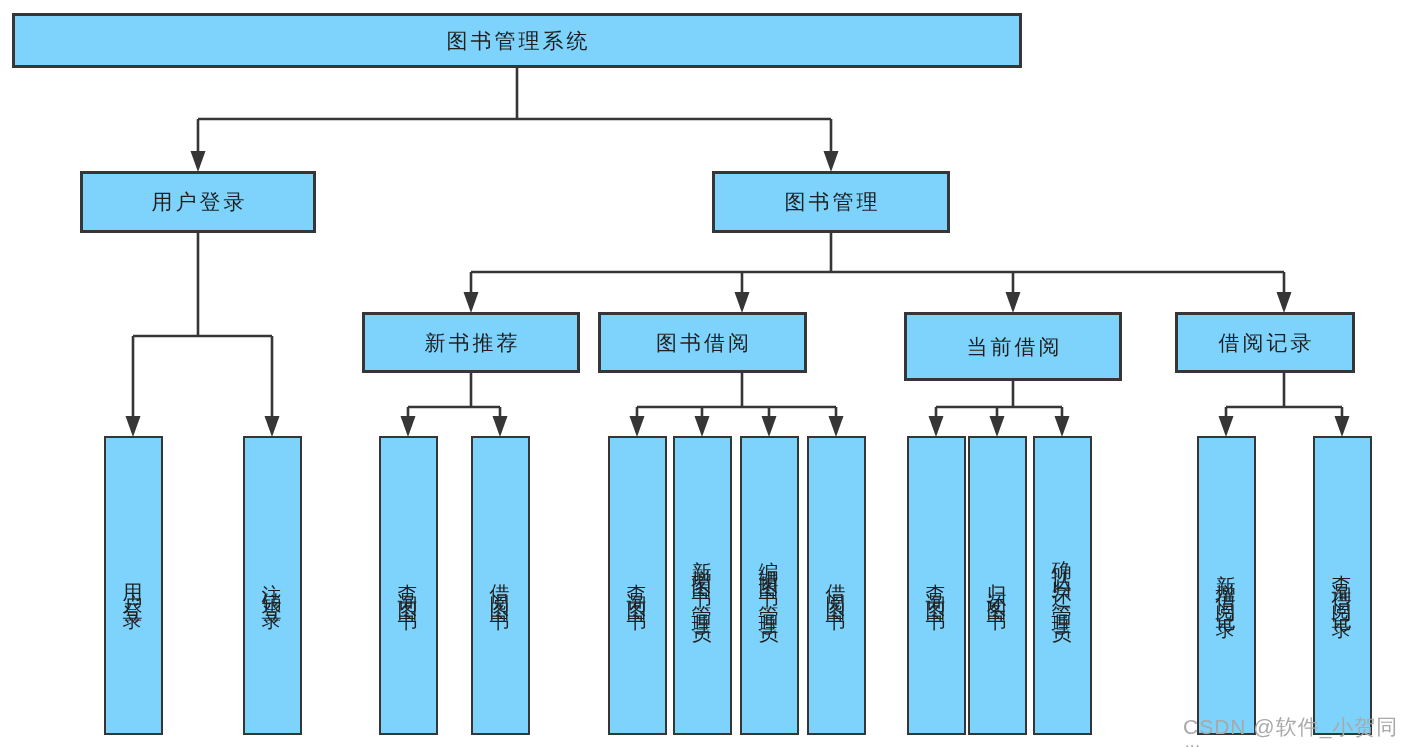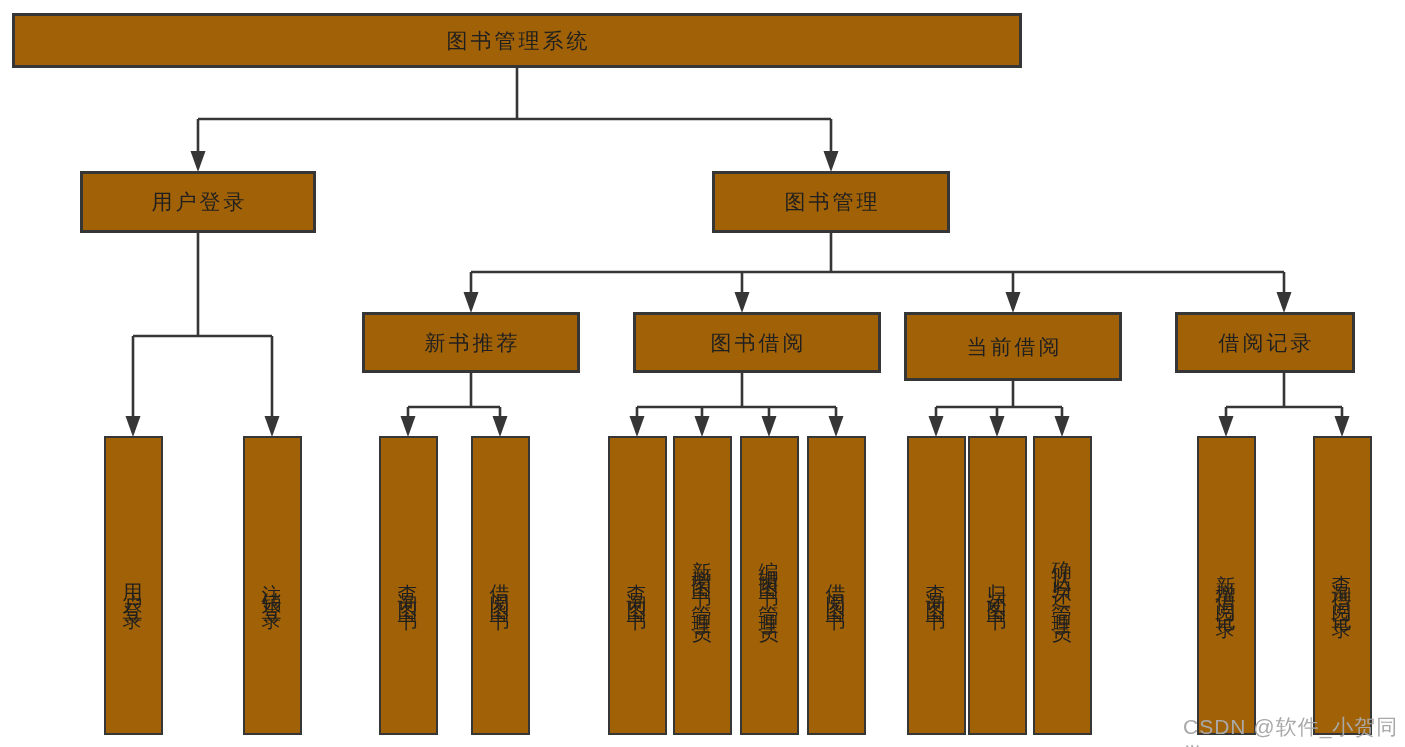--- a/index.html
+++ b/index.html
@@ -12,21 +12,21 @@
     color: #1f1f1f;
     overflow: hidden;
   }
   svg.connectors {
     position: absolute;
     left: 0; top: 0;
     z-index: 0;
   }
   .box {
     position: absolute;
-    background: #a16207;
+    background: #7dd3fc;
     border: 3px solid #363636;
     box-sizing: border-box;
     display: flex;
     align-items: center;
     justify-content: center;
     z-index: 1;
     white-space: nowrap;
   }
   .hbox {
     font-size: 21px;
@@ -91,21 +91,21 @@
       <polygon points="1334.5,416 1349.5,416 1342,437"></polygon>
     </g>
   </svg>
 
   <div class="box hbox" style="left:12px; top:13px; width:1010px; height:55px;">图书管理系统</div>
 
   <div class="box hbox" style="left:80px; top:171px; width:236px; height:62px;">用户登录</div>
   <div class="box hbox" style="left:362px; top:312px; width:218px; height:61px;">新书推荐</div>
 
   <div class="box hbox" style="left:712px; top:171px; width:238px; height:62px;">图书管理</div>
-  <div class="box hbox" style="left:633px; top:312px; width:248px; height:61px;text-align:center;">图书借阅</div>
+  <div class="box hbox" style="left:598px; top:312px; width:209px; height:61px;text-align:center;">图书借阅</div>
   <div class="box hbox" style="left:904px; top:312px; width:218px; height:69px;">当前借阅</div>
   <div class="box hbox" style="left:1175px; top:312px; width:180px; height:61px;">借阅记录</div>
 
   <div class="box vbox" style="left:104px;">用户登录</div>
   <div class="box vbox" style="left:243px;">注销登录</div>
 
   <div class="box vbox" style="left:379px;">查询图书</div>
   <div class="box vbox" style="left:471px;">借阅图书</div>
 
   <div class="box vbox" style="left:608px;">查询图书</div>

